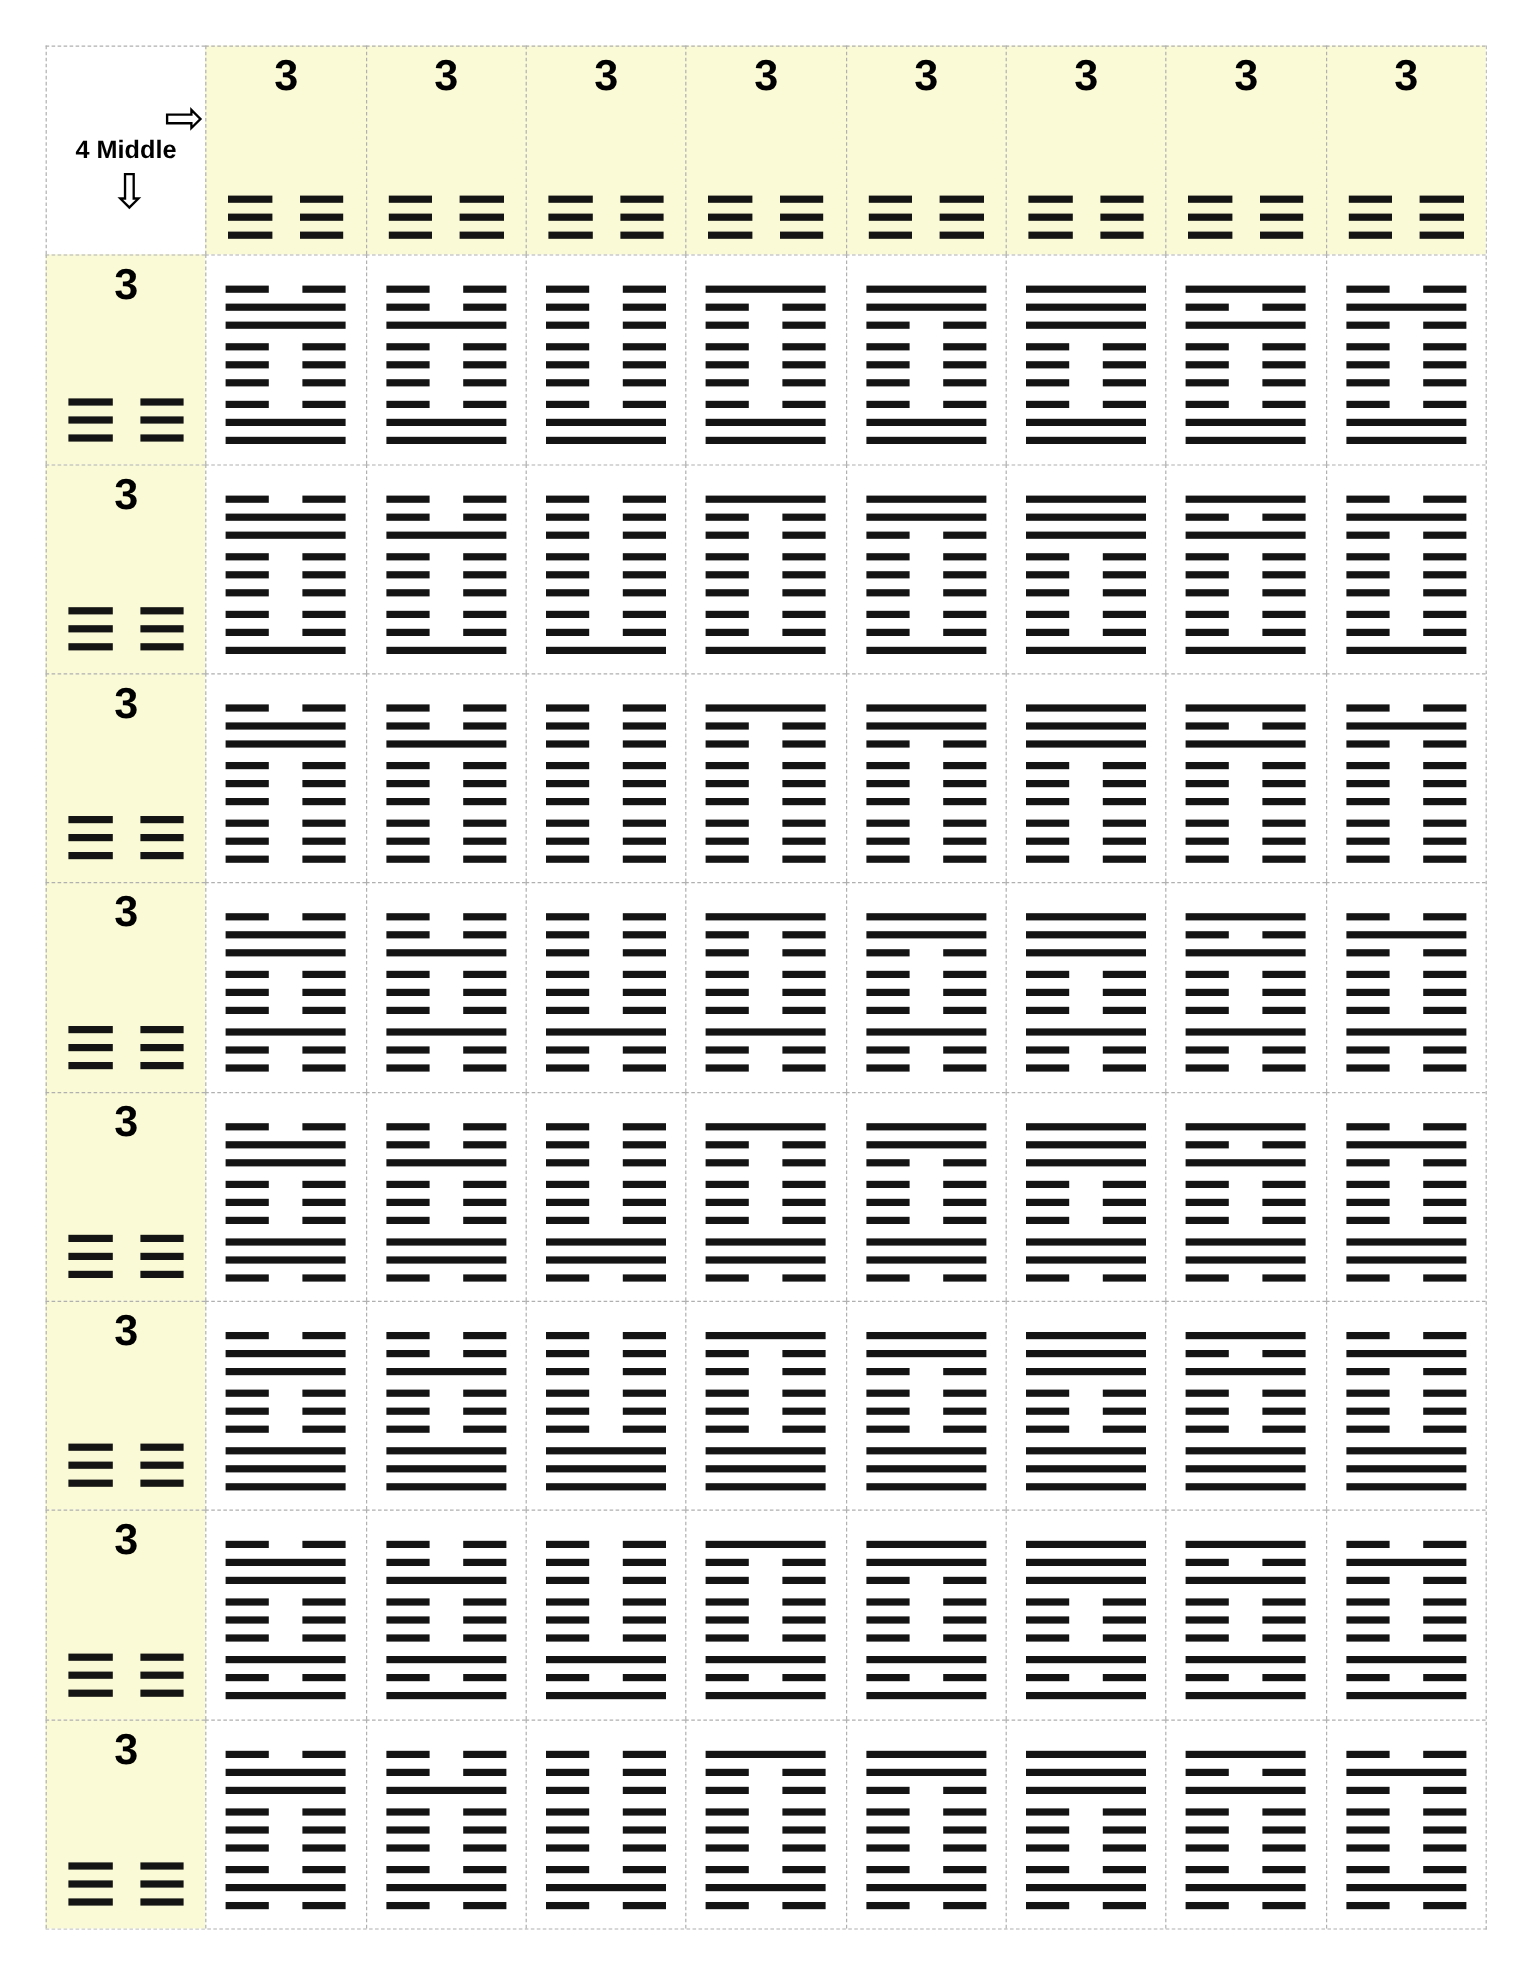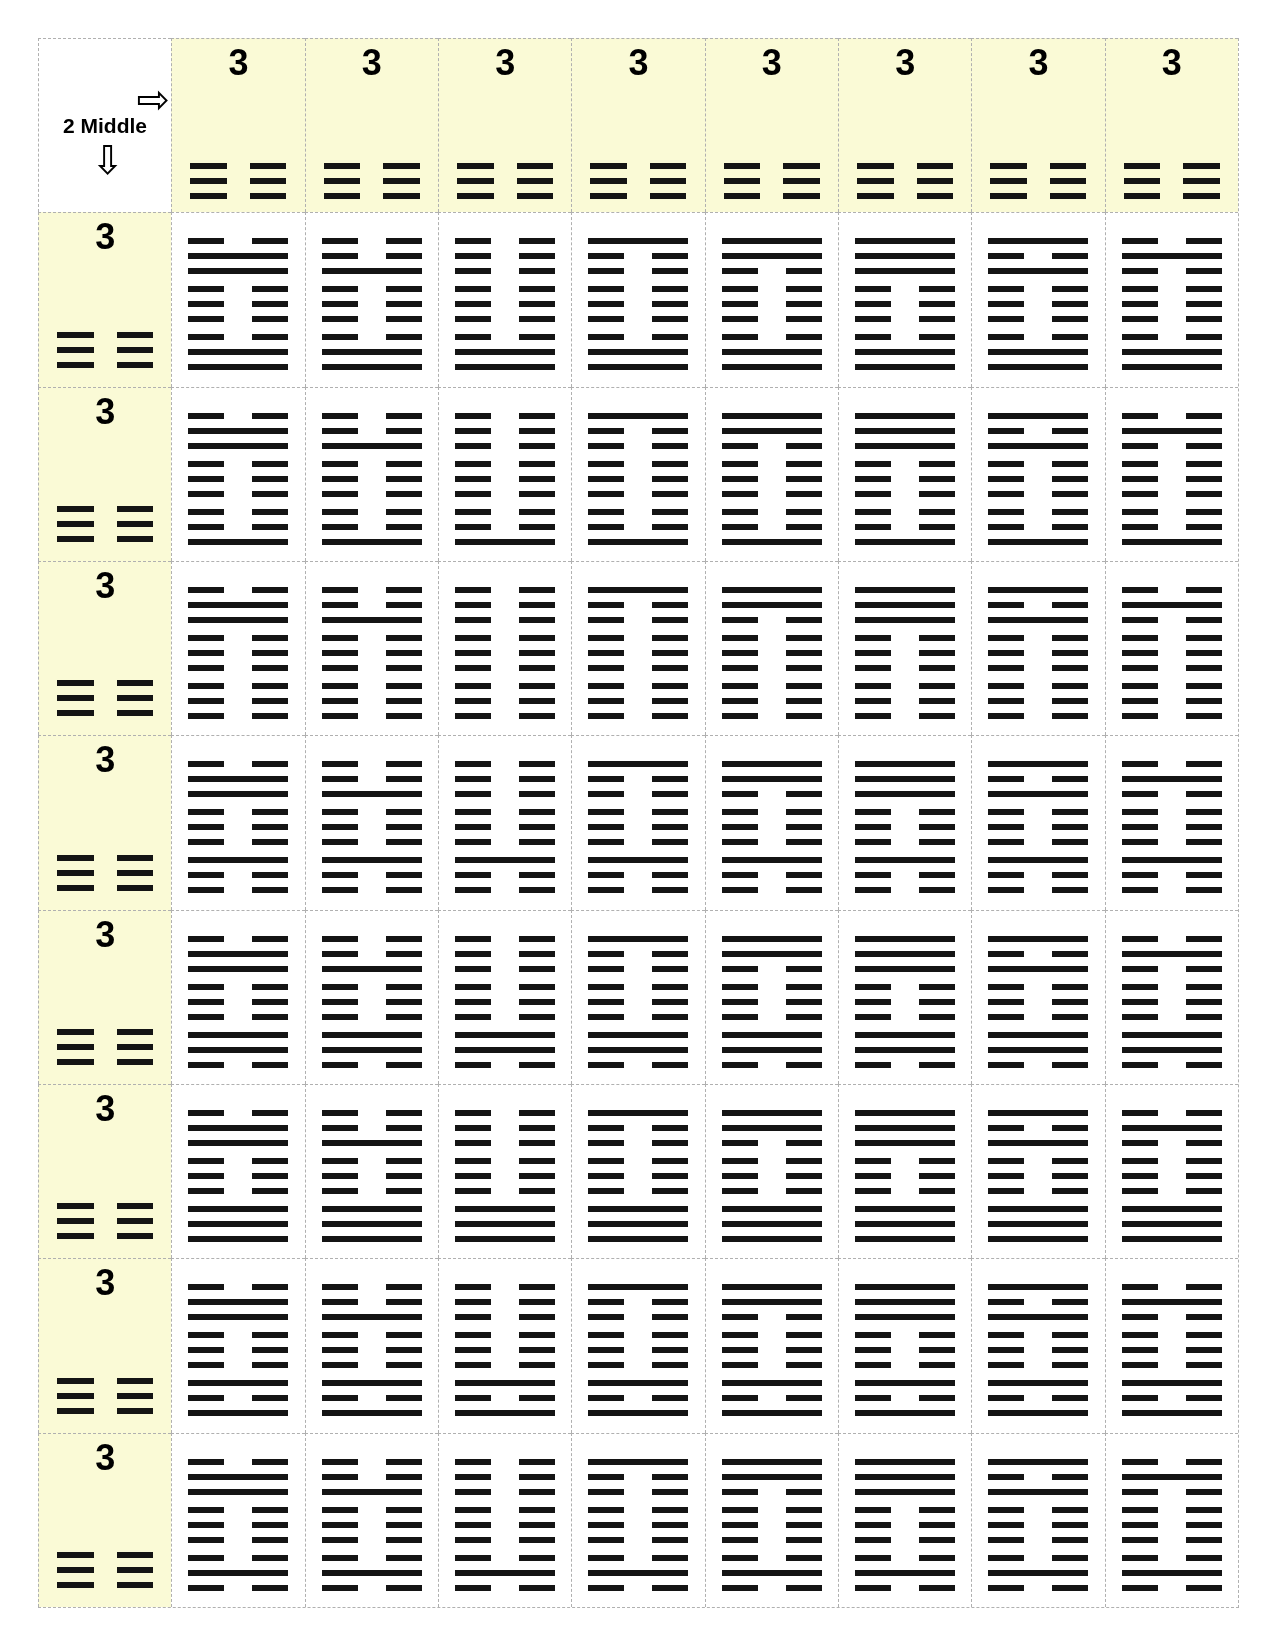--- a/index.html
+++ b/index.html
@@ -36,21 +36,21 @@
   .ln.broken{display:flex;justify-content:space-between;background:none;}
   .ln.broken span{display:block;width:36%;height:100%;background:#141414;}
 </style>
 </head>
 <body>
 
 <div class="page">
   <div class="grid" id="grid">
     <div class="cell corner">
       <span class="arrow arrow-right">⇨</span>
-      <span class="corner-label">2 Middle</span>
+      <span class="corner-label">4 Middle</span>
       <span class="arrow arrow-down">⇩</span>
     </div>
 
   <div class="cell hdr col-hdr">
         <div class="hdr-label">3</div>
         <div class="htri">
           <div class="tln ">
             <span></span>
             <span></span>
           </div>

